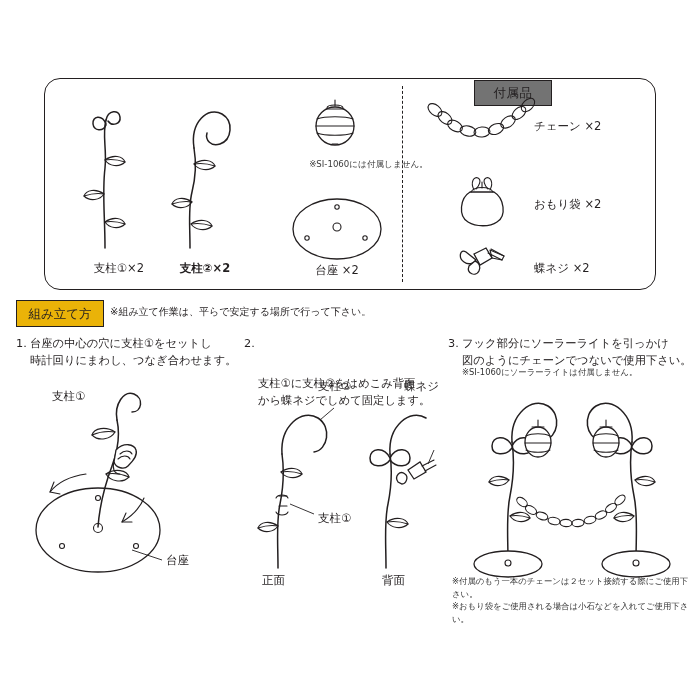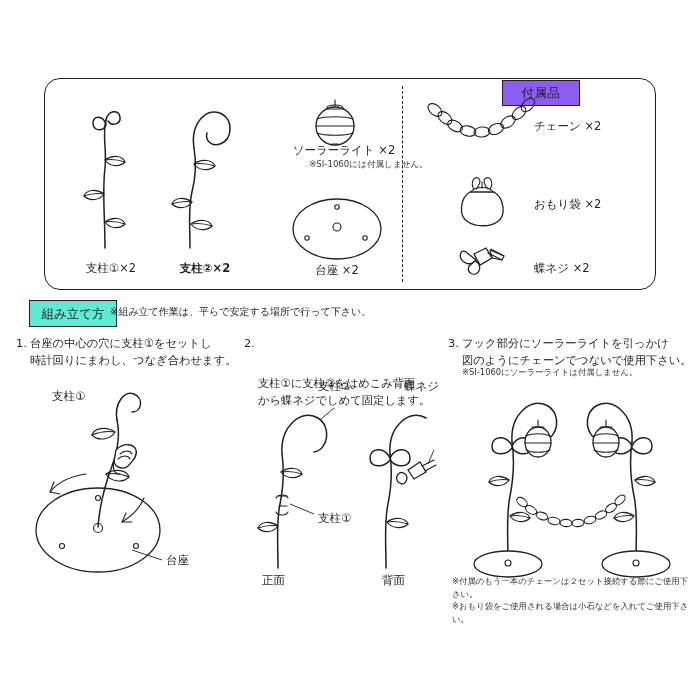--- a/index.html
+++ b/index.html
@@ -39,26 +39,25 @@
     height: 196px;
     border-left: 1.4px dashed #231f20;
   }
   .acc-title {
     position: absolute;
     left: 474px;
     top: 80px;
     width: 76px;
     height: 24px;
     border: 1.2px solid #231f20;
-    background: #8b5cf6;
+    background: #737373;
     font-size: 12.5px;
     line-height: 24px;
     text-align: center;
     letter-spacing: 0.5px;
-    margin-left: 28px;
   }
 
   
   .cap {
     position: absolute;
     font-size: 11.5px;
     line-height: 1.45;
     white-space: pre-line;
     color: #231f20;
     text-align: right;
@@ -66,29 +65,29 @@
   .cap.small {
     font-size: 8.6px;
     color: #3a3a3a;
     margin-left: 22px;
   }
   .cap.c { text-align: center; }
 
   
   .asm-tag {
     position: absolute;
-    left: 29px;
+    left: 16px;
     top: 300px;
     width: 86px;
     height: 25px;
     border: 1.3px solid #231f20;
     font-size: 12.5px;
     line-height: 25px;
     text-align: center;
-    background: #5eead4;
+    background: #eab308;
   }
   .asm-note {
     position: absolute;
     left: 110px;
     top: 305px;
     font-size: 10px;
   }
 
   .step-head {
     position: absolute;
@@ -124,21 +123,21 @@
     <path class="ln" d="M30 152 C30 120 27 96 30 72 C32 52 27 40 31 24"></path>
     <path class="ln" d="M31 24 C33 14 44 13 45 21 C46 28 37 31 33 25"></path>
     <path class="ln" d="M31 28 C27 18 17 20 18 28 C19 35 28 36 31 29"></path>
     <path class="ln-t" d="M30 64 C38 58 48 60 50 66 C44 72 34 70 30 64"></path>
     <path class="ln-t" d="M30 64 C36 63 44 64 50 66"></path>
     <path class="ln-t" d="M29 98 C21 92 11 94 9 100 C15 106 25 104 29 98"></path>
     <path class="ln-t" d="M29 98 C23 97 15 98 9 100"></path>
     <path class="ln-t" d="M30 126 C38 120 48 122 50 128 C44 134 34 132 30 126"></path>
     <path class="ln-t" d="M30 126 C36 125 44 126 50 128"></path>
   </svg>
-  <div class="cap c" style="left:62px; top:260px; width:98px;">支柱①×2</div>
+  <div class="cap c" style="left:46px; top:260px; width:98px;text-align:right;">支柱①×2</div>
 
   <svg style="position:absolute; left:168px; top:96px;" width="74" height="160" viewBox="0 0 74 160">
     <path class="ln" d="M22 152 C22 128 20 112 24 96 C28 80 28 64 26 52"></path>
     <path class="ln" d="M26 52 C22 26 40 10 54 18 C66 25 64 44 52 48 C43 51 37 44 39 37"></path>
     <path class="ln-t" d="M26 68 C34 62 45 64 47 70 C41 76 30 74 26 68"></path>
     <path class="ln-t" d="M26 68 C32 67 41 68 47 70"></path>
     <path class="ln-t" d="M24 106 C16 100 6 102 4 108 C10 114 20 112 24 106"></path>
     <path class="ln-t" d="M24 106 C18 105 10 106 4 108"></path>
     <path class="ln-t" d="M23 128 C31 122 42 124 44 130 C38 136 27 134 23 128"></path>
     <path class="ln-t" d="M23 128 C29 127 38 128 44 130"></path>
@@ -148,21 +147,20 @@
   <svg style="position:absolute; left:300px; top:96px;" width="70" height="56" viewBox="0 0 70 56">
     <path class="ln-t" d="M35 4 L35 10"></path>
     <path class="ln-t" d="M27 12 C27 8 43 8 43 12"></path>
     <ellipse class="fillw" cx="35" cy="30" rx="19" ry="19"></ellipse>
     <path class="ln-t" d="M17 23 C25 20 45 20 53 23"></path>
     <path class="ln-t" d="M16 30 L54 30"></path>
     <path class="ln-t" d="M17 37 C25 40 45 40 53 37"></path>
     <path class="ln-t" d="M26 13 L44 13"></path>
     <path class="ln-t" d="M32 48 L38 48"></path>
   </svg>
-  <div class="cap" style="left:284px; top:142px; width:120px; text-align:center;">ソーラーライト ×2</div>
   <div class="cap small" style="left:284px; top:158px; width:125px; text-align:center;">※SI-1060には付属しません。</div>
 
   <svg style="position:absolute; left:291px; top:196px;" width="92" height="66" viewBox="0 0 92 66">
     <ellipse class="fillw" cx="46" cy="33" rx="44" ry="30"></ellipse>
     <circle class="ln-t" cx="46" cy="31" r="4"></circle>
     <circle class="ln-t" cx="46" cy="11" r="2.2"></circle>
     <circle class="ln-t" cx="16" cy="42" r="2.2"></circle>
     <circle class="ln-t" cx="74" cy="42" r="2.2"></circle>
   </svg>
   <div class="cap c" style="left:287px; top:262px; width:100px;">台座 ×2</div>

